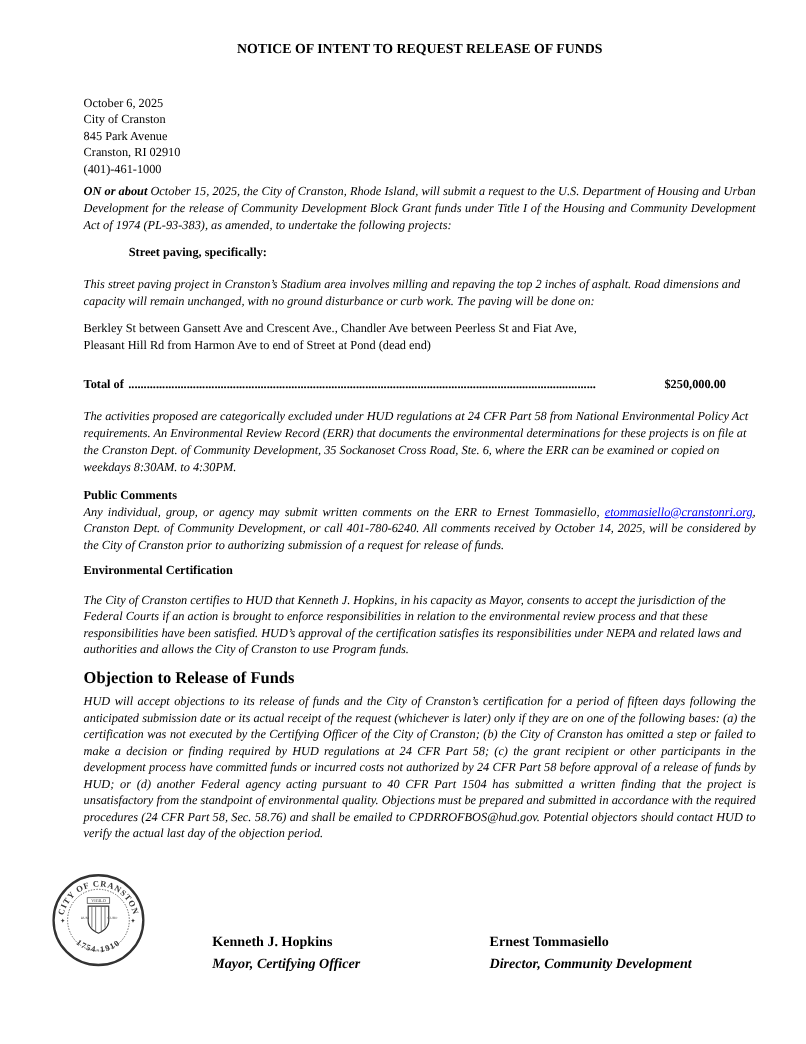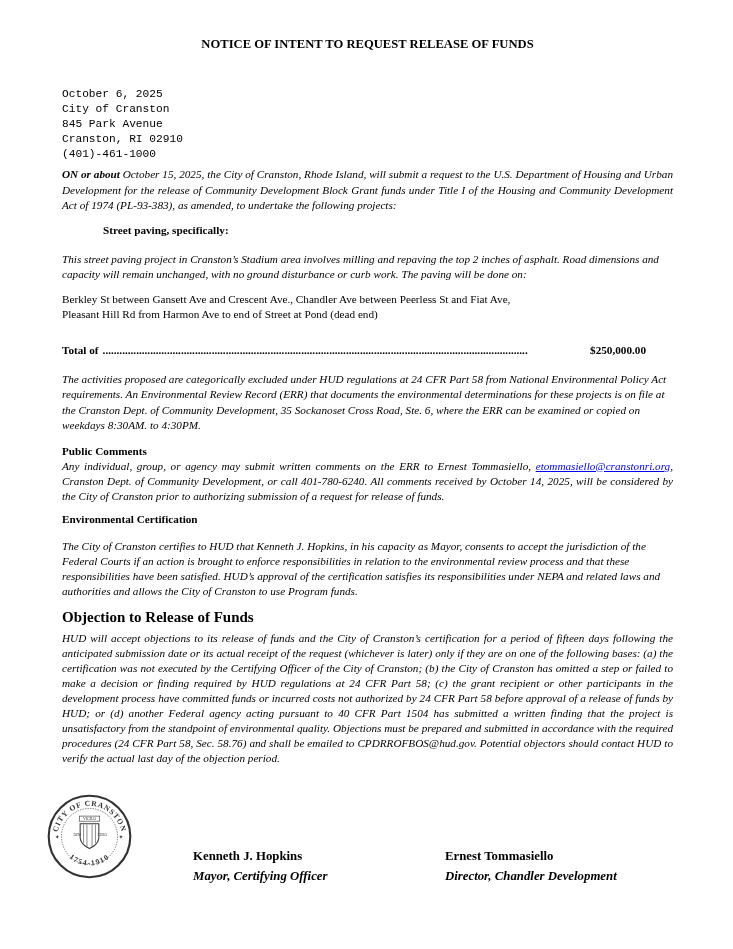--- a/index.html
+++ b/index.html
@@ -13,33 +13,33 @@
     height: 949px;
     background: #ffffff;
     color: #000000;
     font-family: "Liberation Serif", "DejaVu Serif", serif;
     font-size: 11.2px;
     line-height: 15.1px;
     overflow: hidden;
   }
   .content {
     position: absolute;
-    left: 62px;
+    left: 76px;
     top: 0;
     width: 611px;
   }
   .doc-title {
     margin-top: 37px;
     text-align: center;
     font-weight: bold;
     font-size: 12.6px;
     line-height: 15px;
   }
   .letterhead { margin-top: 35px; }
-  .letterhead div { line-height: 15.1px; font-family: Liberation Mono, monospace; }
+  .letterhead div { line-height: 15.1px; }
   .para { margin: 0; font-style: italic; }
   .justify { text-align: justify; }
   .intro { margin-top: 5px; }
   .bold { font-weight: bold; }
   .street-heading {
     margin-top: 10px;
     padding-left: 41px;
     font-weight: bold;
   }
   .description { margin-top: 14px; }
@@ -172,17 +172,17 @@
       <text x="65" y="49" font-size="3.8" text-anchor="middle" fill="#333333">CURO</text>
     </svg>
 
     <div class="sig-col sig-left">
       <div class="sig-name">Kenneth J. Hopkins</div>
       <div class="sig-title">Mayor, Certifying Officer</div>
     </div>
 
     <div class="sig-col sig-right">
       <div class="sig-name">Ernest Tommasiello</div>
-      <div class="sig-title">Director, Chandler Development</div>
+      <div class="sig-title">Director, Community Development</div>
     </div>
 
   </div>
 </div>
 
 </body></html>

